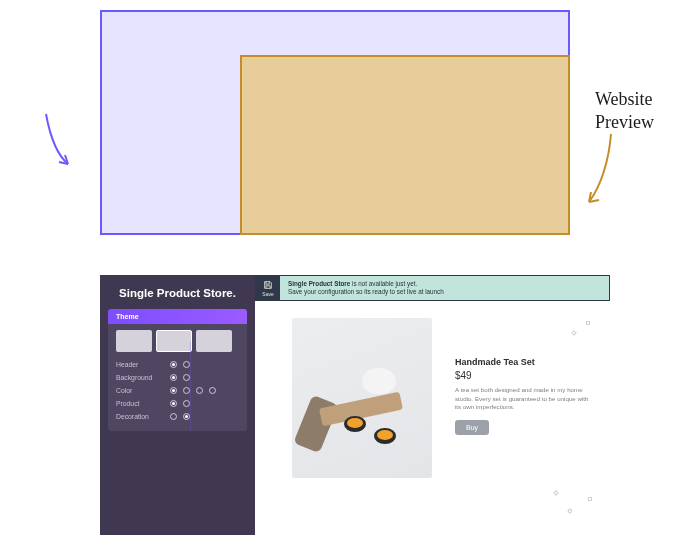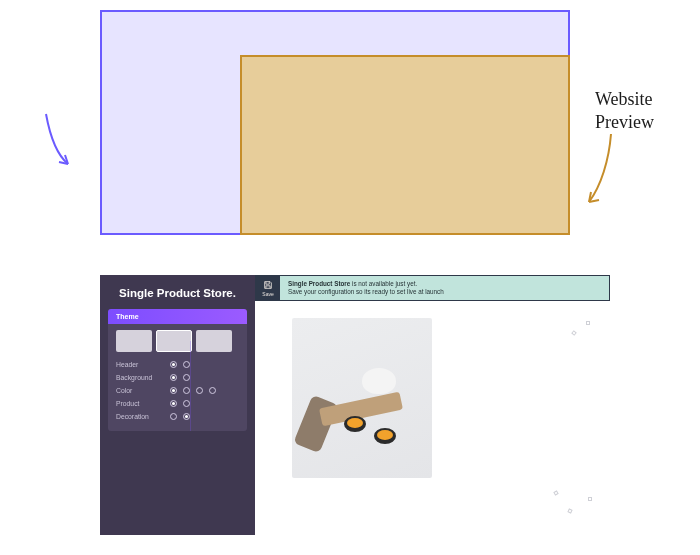--- a/index.html
+++ b/index.html
@@ -406,20 +406,26 @@
     <div class="product-image-wrap">
       <div class="product-image">
         <div class="roll"></div>
         <div class="tray"></div>
         <div class="teapot"></div>
         <div class="teacup1"></div>
         <div class="teacup2"></div>
       </div>
     </div>
 
+    <div class="product-info">
+      <div class="product-title">Handmade Tea Set</div>
+      <div class="product-price">$49</div>
+      <div class="product-desc">A tea set both designed and made in my home studio. Every set is guaranteed to be unique with its own imperfections.</div>
+      <div class="buy-btn">Buy</div>
+    </div>
 
     <div class="confetti" style="right:20px;top:20px"></div>
     <div class="confetti" style="right:34px;top:30px;transform:rotate(40deg)"></div>
     <div class="confetti" style="right:18px;bottom:34px"></div>
     <div class="confetti" style="right:38px;bottom:22px;transform:rotate(25deg)"></div>
     <div class="confetti" style="right:52px;bottom:40px;transform:rotate(60deg)"></div>
   </div>
 </div>
 
 </body></html>

